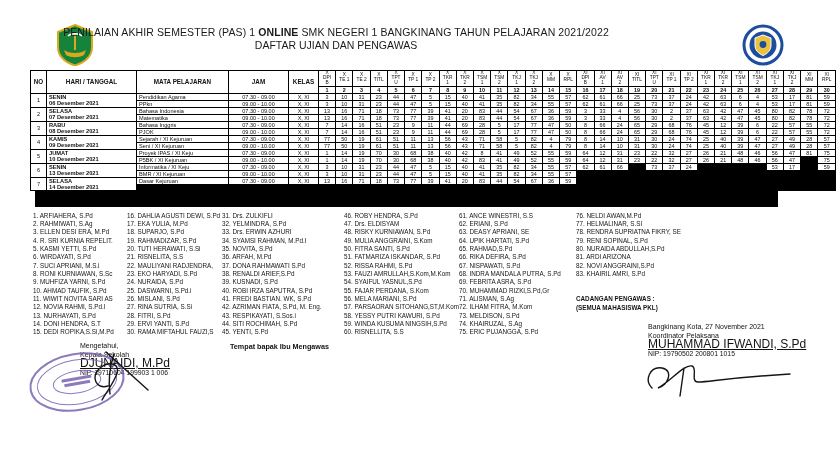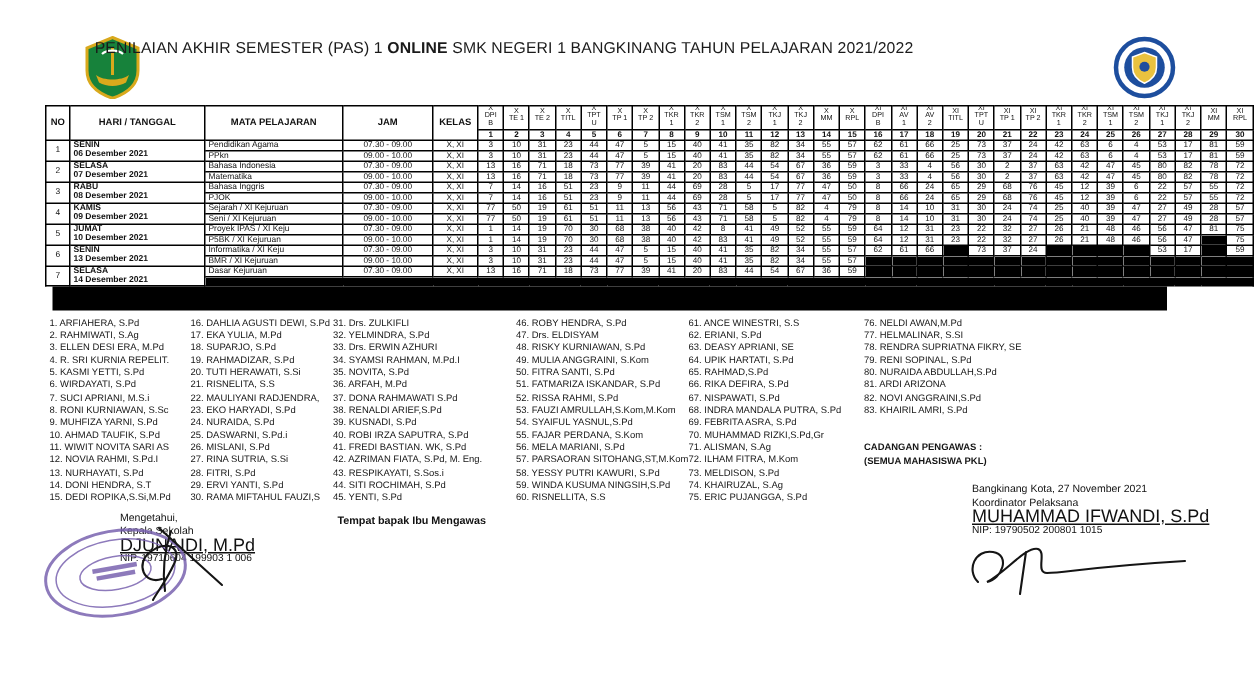--- a/index.html
+++ b/index.html
@@ -38,40 +38,41 @@
   .name-col{flex:0 0 auto;}
   .name-item{white-space:nowrap;overflow:hidden;}
   .reserve{margin-top:16px;font-weight:bold;}
   .reserve div{line-height:9px;}
   
   .abs{position:absolute;}
   .sig{font-size:7px;line-height:9px;}
   .sig .name{font-weight:normal;text-decoration:underline;font-size:12px;}
   .sig .nip{font-size:6.8px;}
   .nb{left:205px;top:342px;font-size:7.2px;font-weight:bold;line-height:9.5px;}
-  .nb .l2{margin-left:20px;}
+  .nb .l2{margin-left:25px;}
 </style>
 </head>
 <body>
 
 <svg class="logo left" width="38" height="42" viewBox="0 0 38 42">
   <path d="M19 1 L36 8 V23 C36 33 28 38.5 19 41.5 C10 38.5 2 33 2 23 V8 Z" fill="#17823b" stroke="#d9a91c" stroke-width="2"></path>
   <path d="M8 26 C13 30 25 30 30 26 L28 31 C23 34 15 34 10 31 Z" fill="#d9a91c"></path>
   <rect x="18" y="8" width="2" height="18" fill="#d9a91c"></rect>
   <path d="M12 12 C15 9 23 9 26 12" fill="none" stroke="#ffffff" stroke-width="1.4"></path>
 </svg>
 <svg class="logo right" width="42" height="42" viewBox="0 0 42 42">
   <circle cx="21" cy="21" r="19" fill="#ffffff" stroke="#1d4e9e" stroke-width="3"></circle>
   <circle cx="21" cy="21" r="13.5" fill="#1d4e9e"></circle>
   <path d="M21 11 L29 14 V21 C29 26.5 25.5 29.5 21 31.5 C16.5 29.5 13 26.5 13 21 V14 Z" fill="#e9c23f" stroke="#ffffff" stroke-width="1"></path>
   <circle cx="21" cy="20.5" r="3.4" fill="#1d4e9e"></circle>
 </svg>
 
 <div class="doc-header">
   <div class="title1"><span>PENILAIAN AKHIR SEMESTER (PAS) 1 </span><span class="b">ONLINE</span><span> SMK NEGERI 1 BANGKINANG TAHUN PELAJARAN 2021/2022</span></div>
+  <div class="title2">DAFTAR UJIAN DAN PENGAWAS</div>
 </div>
 
 <div class="sheet">
   <table id="schedule">
       <colgroup>
         <col style="width: 16px;">
         <col style="width: 90px;">
         <col style="width: 92px;">
         <col style="width: 60px;">
         <col style="width: 30px;">

